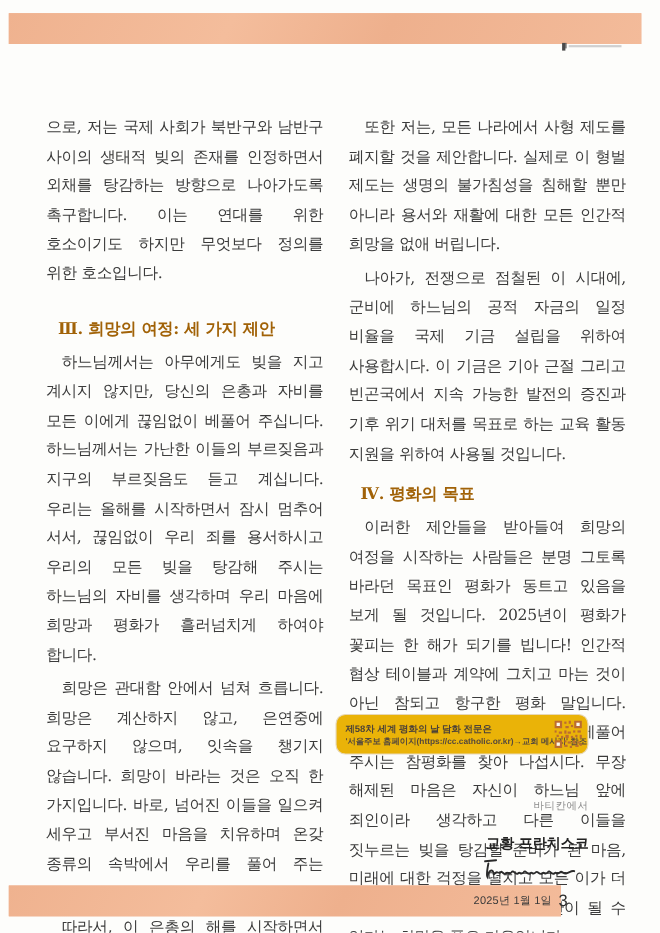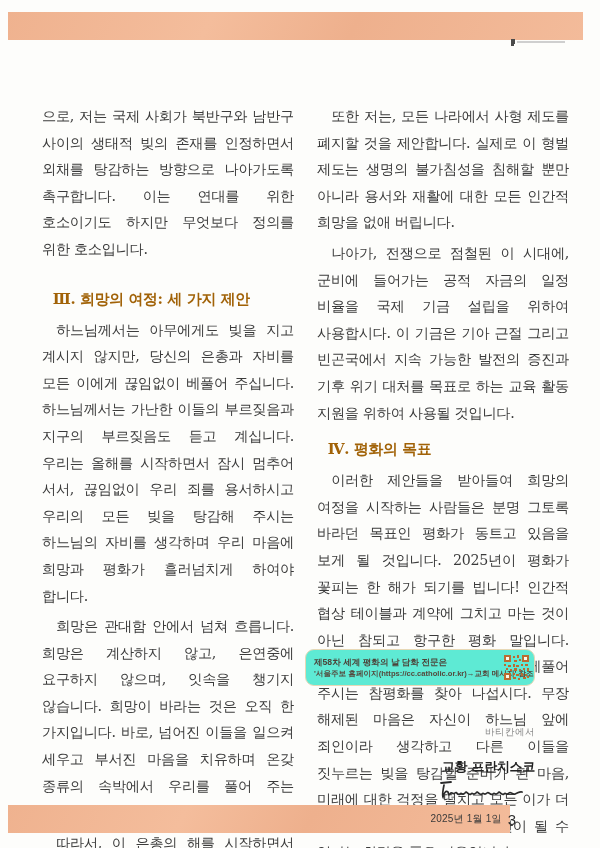--- a/index.html
+++ b/index.html
@@ -57,21 +57,21 @@
     letter-spacing: -0.3px;
   }
   .col-right .section-heading { margin-top: 14px; }
 
   
   .info-box {
     position: absolute;
     left: 305px; top: 649px;
     width: 230px; height: 37px;
     box-sizing: border-box;
-    background: #5eead4;
+    background: #eab308;
     border: 1px solid #e7d8b6;
     border-radius: 9px;
     display: flex;
     align-items: center;
     padding: 3px 5px 3px 8px;
   }
   .info-text { flex: 1; min-width: 0; }
   .info-line1 {
     font-family: "Liberation Sans", sans-serif;
     font-size: 8.6px; font-weight: bold;
@@ -129,21 +129,21 @@
     <p class="body noindent">으로, 저는 국제 사회가 북반구와 남반구 사이의 생태적 빚의 존재를 인정하면서 외채를 탕감하는 방향으로 나아가도록 촉구합니다. 이는 연대를 위한 호소이기도 하지만 무엇보다 정의를 위한 호소입니다.</p>
     <div class="section-heading">Ⅲ. 희망의 여정: 세 가지 제안</div>
     <p class="body">하느님께서는 아무에게도 빚을 지고 계시지 않지만, 당신의 은총과 자비를 모든 이에게 끊임없이 베풀어 주십니다. 하느님께서는 가난한 이들의 부르짖음과 지구의 부르짖음도 듣고 계십니다. 우리는 올해를 시작하면서 잠시 멈추어 서서, 끊임없이 우리 죄를 용서하시고 우리의 모든 빚을 탕감해 주시는 하느님의 자비를 생각하며 우리 마음에 희망과 평화가 흘러넘치게 하여야 합니다.</p>
     <p class="body">희망은 관대함 안에서 넘쳐 흐릅니다. 희망은 계산하지 않고, 은연중에 요구하지 않으며, 잇속을 챙기지 않습니다. 희망이 바라는 것은 오직 한 가지입니다. 바로, 넘어진 이들을 일으켜 세우고 부서진 마음을 치유하며 온갖 종류의 속박에서 우리를 풀어 주는 것입니다.</p>
     <p class="body">따라서, 이 은총의 해를 시작하면서 저는, 세상 만민이 삶의 존엄성을 되찾고 희망의 길을 다시 나서게 할 수 있는 세 가지 제안을 하고자 합니다. 그렇게 한다면 부채의 위기를 이겨 내고, 모든 이가 용서받은 죄인임을 다시 한번 깨달을 수 있습니다.</p>
 
   </div>
 
   <div class="col col-right">
     <p class="body">또한 저는, 모든 나라에서 사형 제도를 폐지할 것을 제안합니다. 실제로 이 형벌 제도는 생명의 불가침성을 침해할 뿐만 아니라 용서와 재활에 대한 모든 인간적 희망을 없애 버립니다.</p>
-    <p class="body">나아가, 전쟁으로 점철된 이 시대에, 군비에 들어가는 공적 자금의 일정 비율을 국제 기금 설립을 위하여 사용합시다. 이 기금은 기아 근절 그리고 빈곤국에서 지속 가능한 발전의 증진과 기후 위기 대처를 목표로 하는 교육 활동 지원을 위하여 사용될 것입니다.</p>
+    <p class="body">나아가, 전쟁으로 점철된 이 시대에, 군비에 하느님의 공적 자금의 일정 비율을 국제 기금 설립을 위하여 사용합시다. 이 기금은 기아 근절 그리고 빈곤국에서 지속 가능한 발전의 증진과 기후 위기 대처를 목표로 하는 교육 활동 지원을 위하여 사용될 것입니다.</p>
     <div class="section-heading">Ⅳ. 평화의 목표</div>
     <p class="body">이러한 제안들을 받아들여 희망의 여정을 시작하는 사람들은 분명 그토록 바라던 목표인 평화가 동트고 있음을 보게 될 것입니다. 2025년이 평화가 꽃피는 한 해가 되기를 빕니다! 인간적 협상 테이블과 계약에 그치고 마는 것이 아닌 참되고 항구한 평화 말입니다. 하느님께서 무장 해제된 마음에 베풀어 주시는 참평화를 찾아 나섭시다. 무장 해제된 마음은 자신이 하느님 앞에 죄인이라 생각하고 다른 이들을 짓누르는 빚을 탕감할 준비가 된 마음, 미래에 대한 걱정을 떨치고 모든 이가 더 나은 세상 건설에 소중한 자산이 될 수 있다는 희망을 품은 마음입니다.</p>
 
   </div>
 
   <div class="info-box">
     <div class="info-text">
       <div class="info-line1">제58차 세계 평화의 날 담화 전문은</div>
       <div class="info-line2">'서울주보 홈페이지(https://cc.catholic.or.kr)→교회 메시지' 참조</div>
     </div>

